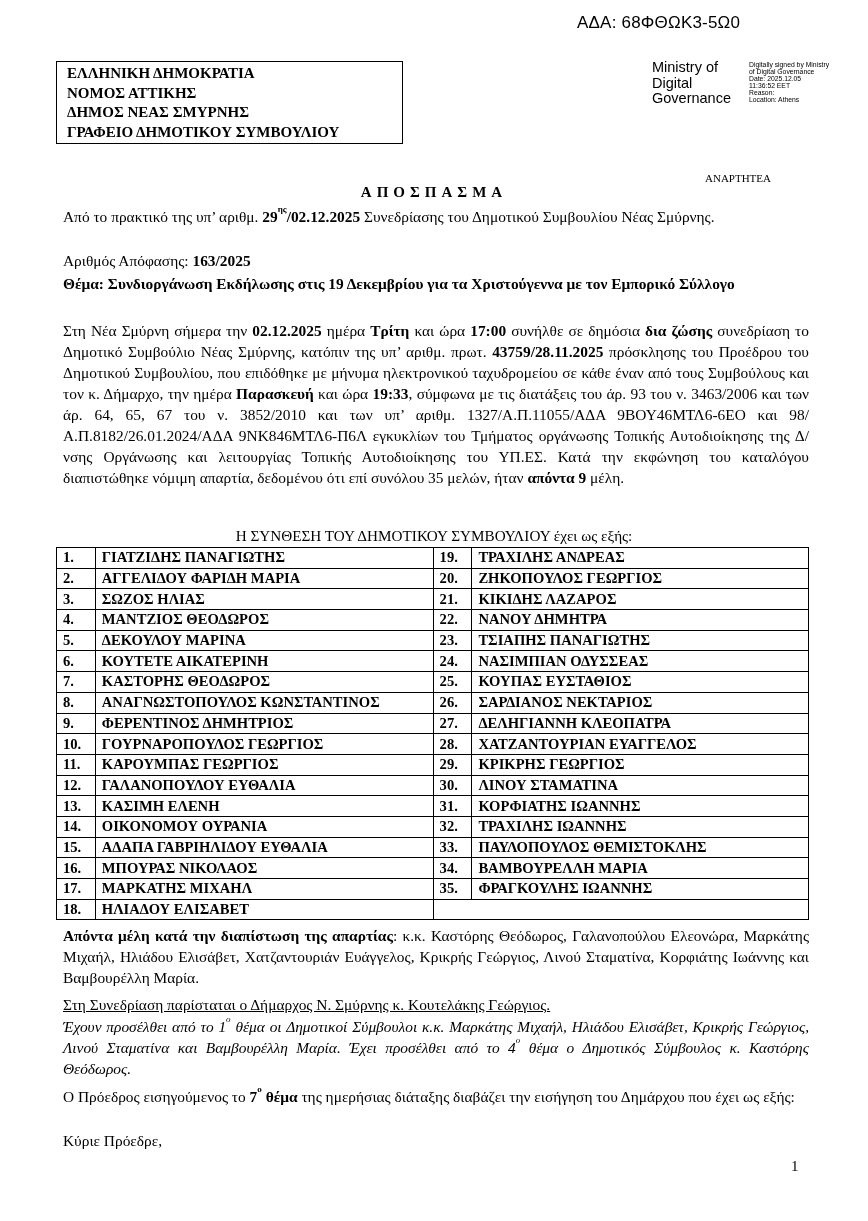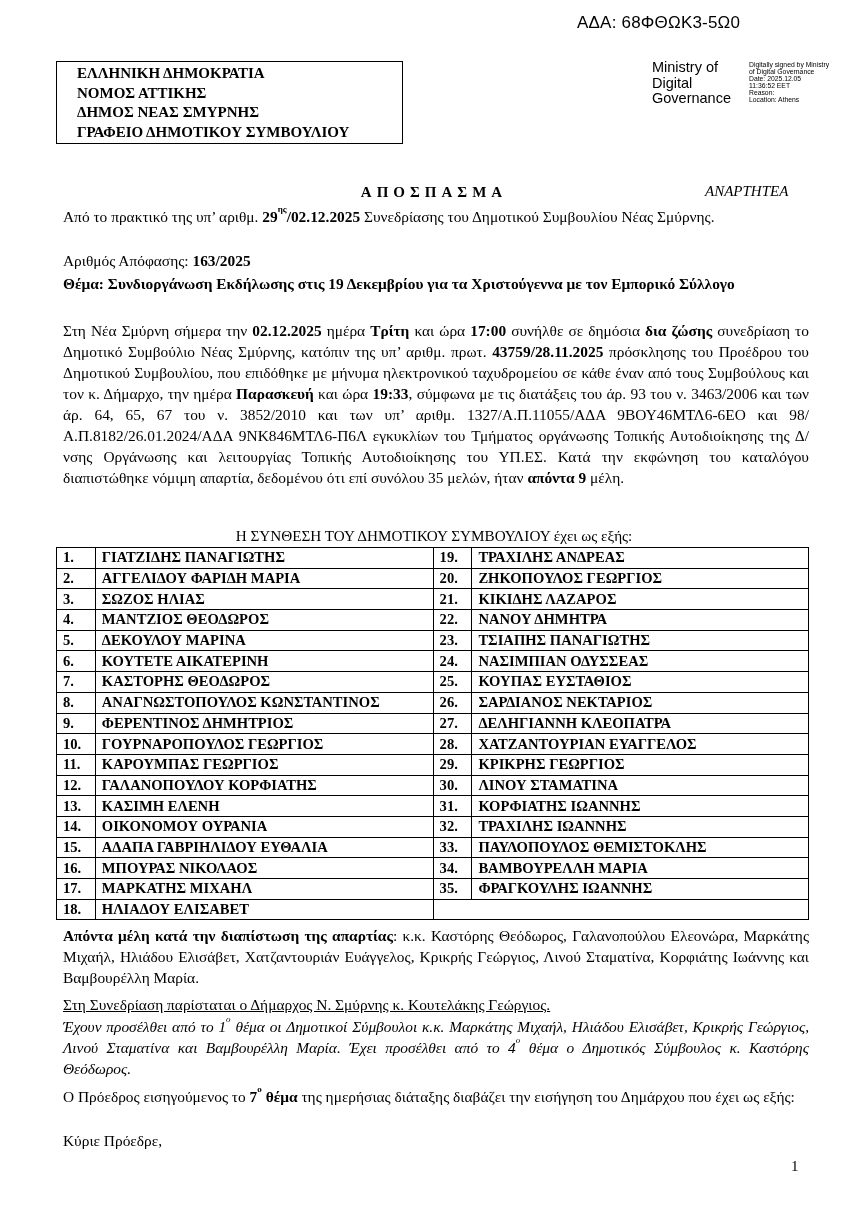--- a/index.html
+++ b/index.html
@@ -1,22 +1,22 @@
 <!DOCTYPE html>
 <html><head>
 <meta charset="utf-8">
 <style>
   html, body { margin:0; padding:0; background:#ffffff; }
   body { width:868px; height:1221px; position:relative; overflow:hidden; color:#000; font-family:"Liberation Serif", serif; }
   .ada { position:absolute; left:577px; top:13px; font-family:"Liberation Sans", sans-serif; font-size:17px; letter-spacing:0.2px; }
   .sig { position:absolute; left:652px; top:60px; display:flex; align-items:flex-start; gap:18px; font-family:"Liberation Sans", sans-serif; }
   .sig-name { font-size:14.5px; line-height:15.5px; }
   .sig-info { font-size:6.8px; line-height:7px; margin-top:1px; }
-  .header-box { position:absolute; left:56px; top:61px; width:347px; height:83px; border:1px solid #000; box-sizing:border-box; padding:2px 20px; font-weight:bold; font-size:15px; line-height:19.5px; }
-  .anarthtea { position:absolute; left:705px; top:183px; font-style:italic; font-size:15px; }
+  .header-box { position:absolute; left:56px; top:61px; width:347px; height:83px; border:1px solid #000; box-sizing:border-box; padding:2px 10px; font-weight:bold; font-size:15px; line-height:19.5px; }
+  .anarthtea { position:absolute; left:705px; top:172px; font-size:11px; }
   .title { position:absolute; left:0; width:868px; top:184px; text-align:center; font-weight:bold; font-size:15px; letter-spacing:5px; }
   .para { position:absolute; left:63px; width:746px; font-size:15.4px; line-height:21px; text-align:justify; }
   .para b { font-weight:bold;margin-top:10px; }
   .composition { position:absolute; left:0; width:868px; top:527px; text-align:center; font-size:15.2px; }
   table.members { position:absolute; left:56px; top:547px; width:753px; border-collapse:collapse; font-size:14.6px; font-weight:bold; }
   table.members td { border:1px solid #000; height:19.7px; padding:0 6px; line-height:19px; white-space:nowrap; }
   td.num { width:26px; text-align:left; padding-left:10px; }
   td.nm { width:326px; }
   td.num2 { width:26px; padding-left:10px; }
   .page-num { position:absolute; left:791px; top:1158px; font-size:15px; }
@@ -132,21 +132,21 @@
         <td class="nm">ΧΑΤΖΑΝΤΟΥΡΙΑΝ ΕΥΑΓΓΕΛΟΣ</td>
       </tr>
       <tr>
         <td class="num">11.</td>
         <td class="nm">ΚΑΡΟΥΜΠΑΣ ΓΕΩΡΓΙΟΣ</td>
         <td class="num2">29.</td>
         <td class="nm">ΚΡΙΚΡΗΣ ΓΕΩΡΓΙΟΣ</td>
       </tr>
       <tr>
         <td class="num">12.</td>
-        <td class="nm">ΓΑΛΑΝΟΠΟΥΛΟΥ ΚΟΡΦΙΑΤΗΣ</td>
+        <td class="nm">ΓΑΛΑΝΟΠΟΥΛΟΥ ΕΥΘΑΛΙΑ</td>
         <td class="num2">30.</td>
         <td class="nm">ΛΙΝΟΥ ΣΤΑΜΑΤΙΝΑ</td>
       </tr>
       <tr>
         <td class="num">13.</td>
         <td class="nm">ΚΑΣΙΜΗ ΕΛΕΝΗ</td>
         <td class="num2">31.</td>
         <td class="nm">ΚΟΡΦΙΑΤΗΣ ΙΩΑΝΝΗΣ</td>
       </tr>
       <tr>

